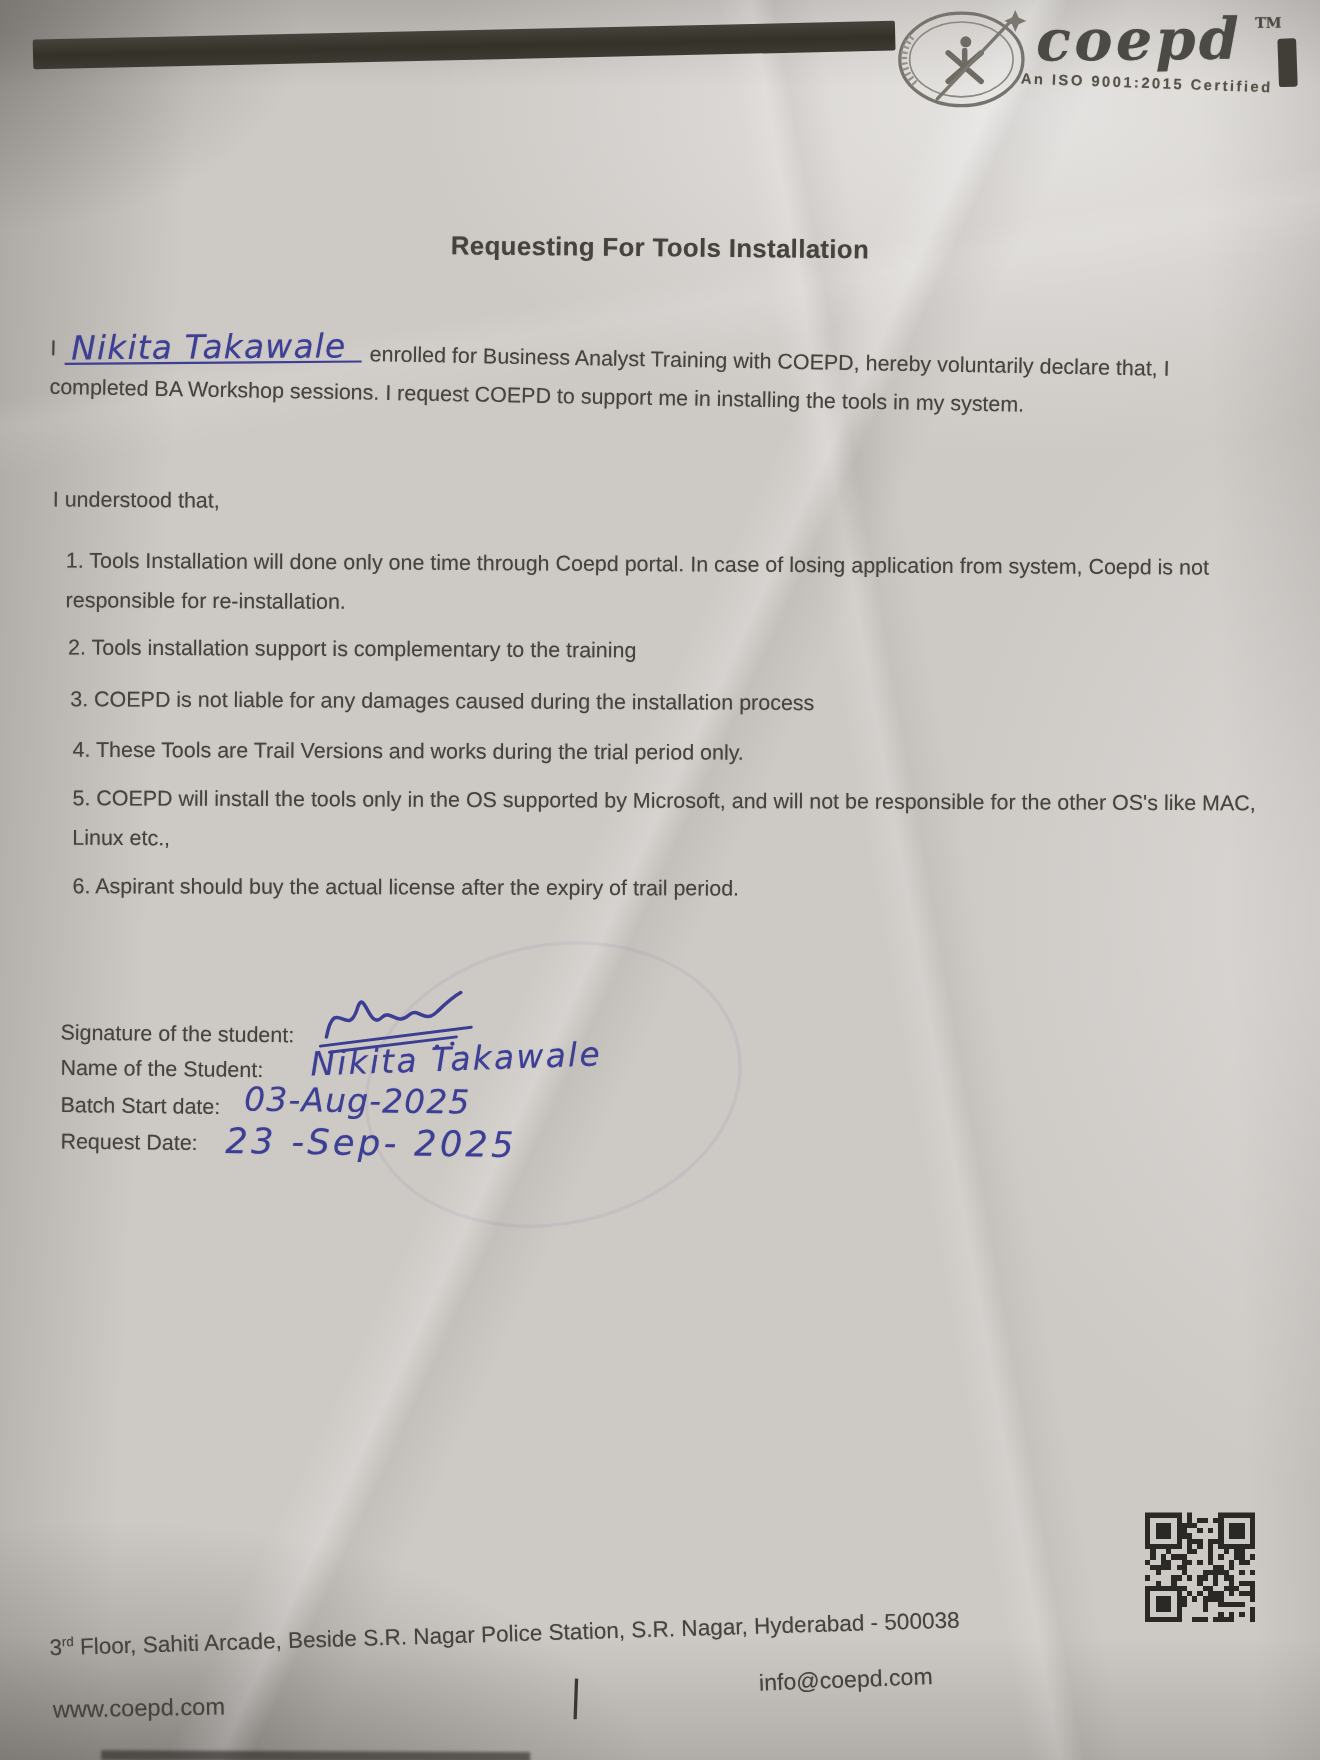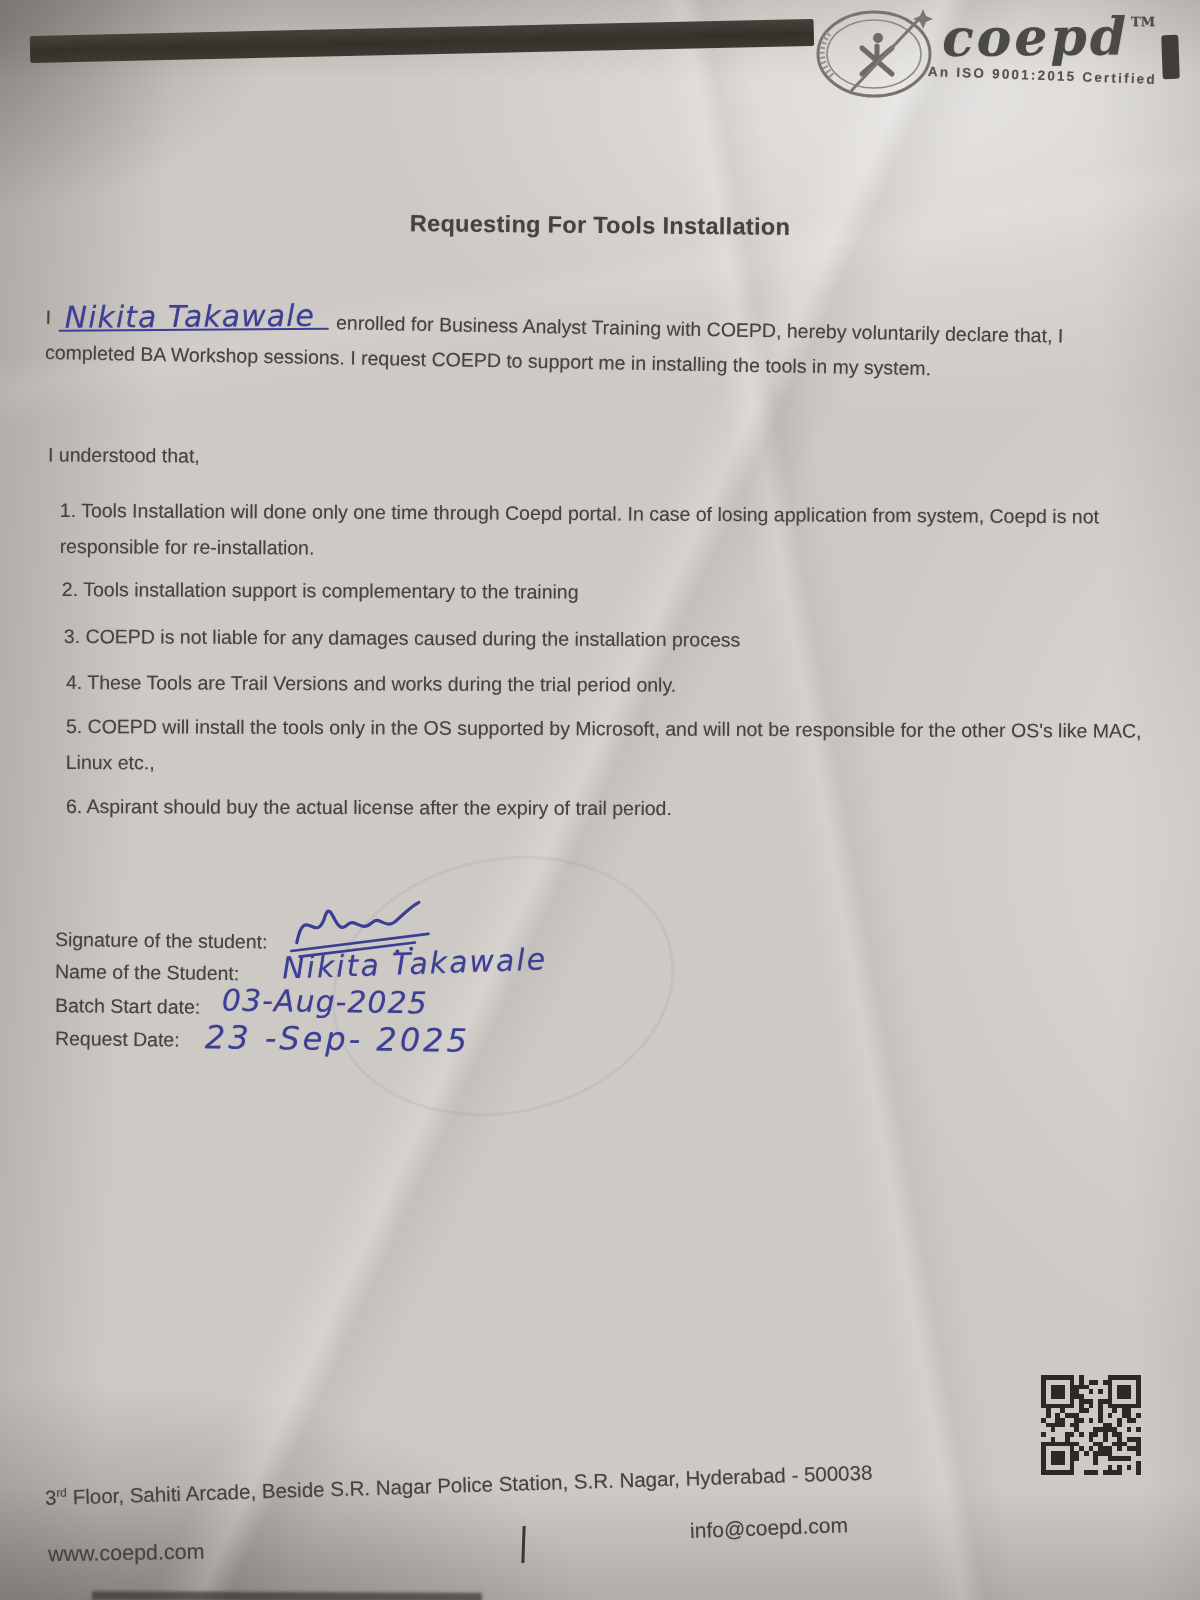--- a/index.html
+++ b/index.html
@@ -34,21 +34,21 @@
            transform:rotate(-1.25deg);transform-origin:left center;border-radius:2px;}
   .bar-side{left:1162px;top:35px;width:17px;height:44px;background:#413e37;border-radius:3px;transform:rotate(-2deg);}
   .smudge-bottom{left:92px;top:1592px;width:390px;height:9px;background:rgba(40,37,33,0.6);
                  filter:blur(1.5px);transform:rotate(0.25deg);}
 
   
   .emblem{left:812px;top:4px;width:130px;height:96px;}
   .wordmark{left:942px;top:6px;font-family:"DejaVu Serif",serif;font-weight:bold;font-style:italic;
             font-size:52px;letter-spacing:3px;color:#4c4a44;transform:rotate(-0.5deg);
             text-shadow:0 0 1px rgba(70,68,60,0.5);}
-  .wordmark sup{font-size:13px;font-style:normal;letter-spacing:0;vertical-align:28px;margin-left:2px;}
+  .wordmark sup{font-size:13px;font-style:normal;letter-spacing:0;vertical-align:28px;margin-left:12px;}
   .tagline{left:928px;top:64px;font-size:13.5px;font-weight:bold;letter-spacing:2.2px;color:#585349;
            transform:rotate(2deg);transform-origin:left center;text-shadow:0 0 1px rgba(80,75,68,0.4);}
 
   .title{left:0;right:0;top:212px;text-align:center;font-size:23.5px;font-weight:bold;
          letter-spacing:0.3px;transform:rotate(0.55deg);}
 
   .intro{left:46px;top:300px;width:1072px;font-size:19.5px;line-height:35px;transform:rotate(1.05deg);
          transform-origin:left top;}
   .intro .hand-name{font-size:30px;line-height:20px;display:inline-block;transform:rotate(-1.5deg);
          border-bottom:2.5px solid #3c3f94;padding:0 14px 2px 6px;margin:0 2px;letter-spacing:1px;}

